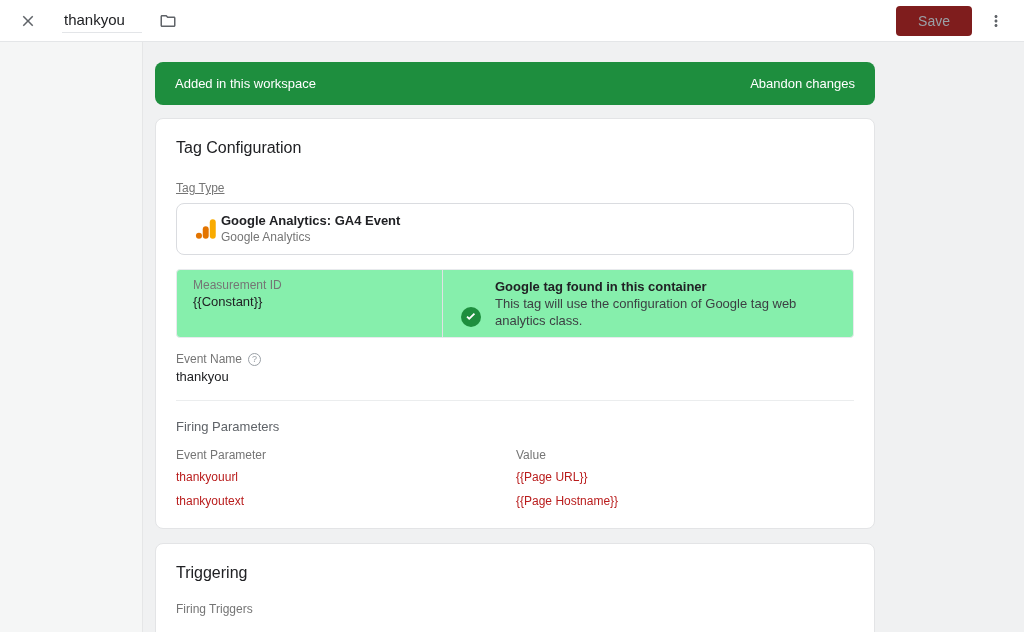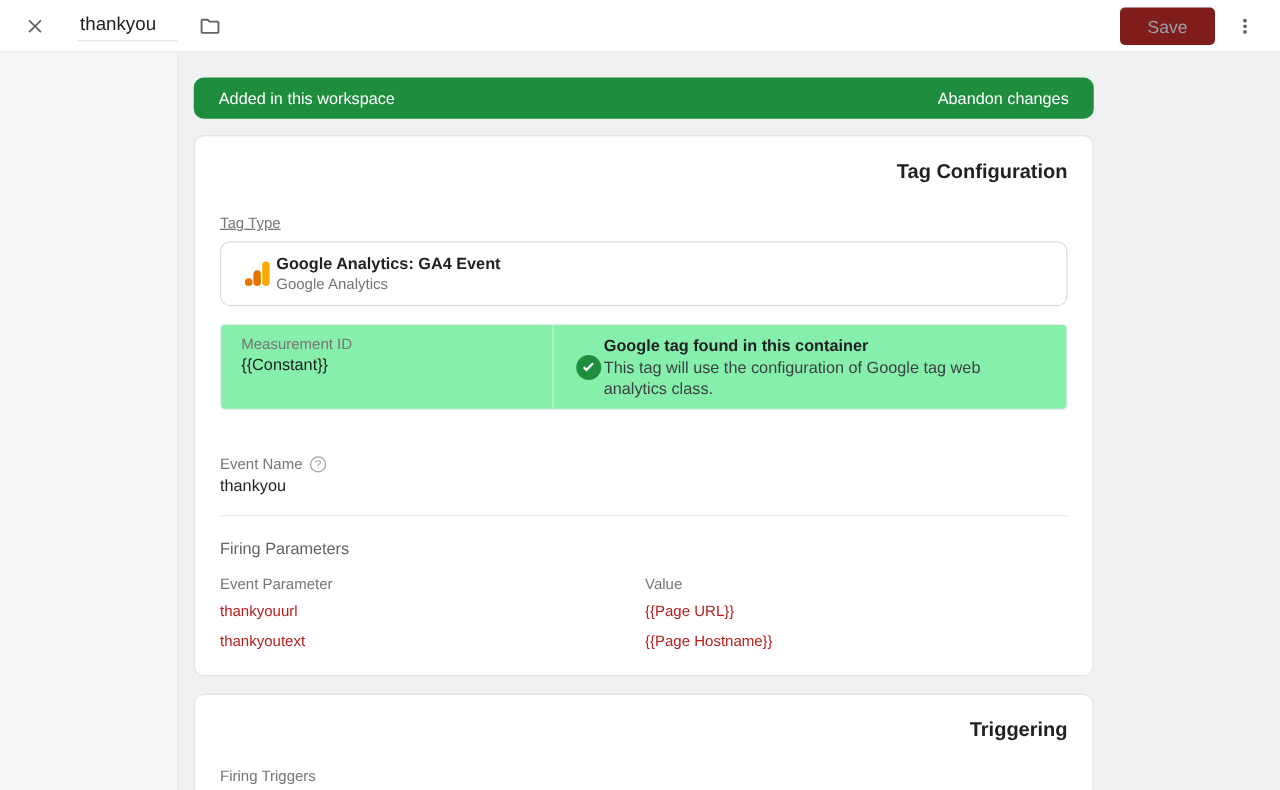--- a/index.html
+++ b/index.html
@@ -64,21 +64,21 @@
   }
   .column {
     position: absolute;
     left: 155px;
     top: 20px;
     width: 720px;
   }
 
   
   .banner {
-    height: 33px;
+    height: 43px;
     background: #1e8e3e;
     border-radius: 8px;
     display: flex;
     align-items: center;
     justify-content: space-between;
     padding: 0 20px;
     margin-bottom: 13px;
   }
   .banner-text { color: #ffffff; font-size: 13px; font-weight: 500; }
   .banner-action {
@@ -89,21 +89,21 @@
   }
 
   
   .card {
     background: #ffffff;
     border: 1px solid #e3e4e6;
     border-radius: 8px;
     padding: 20px 20px 18px 20px;
     margin-bottom: 14px;
   }
-  .card-title { font-size: 16px; font-weight: 700; color: #202124; text-align: right; }
+  .card-title { font-size: 16px; font-weight: 400; color: #202124; }
   .field-label { font-size: 12px; color: #757575; }
 
   
   .tagtype-label { margin-top: 24px; margin-bottom: 8px; text-decoration: underline; }
   .tagtype-row {
     border: 1px solid #dadce0;
     border-radius: 8px;
     display: flex;
     align-items: center;
     gap: 2px;
@@ -127,28 +127,28 @@
     width: 266px;
     padding: 8px 16px;
     border-right: 1px solid #e0e2e4;
     cursor: pointer;
   }
   .measure-left .val { font-size: 13px; color: #202124; margin-top: 2px; }
   .measure-right {
     flex: 1;
     padding: 8px 16px;
     display: flex;
-    align-items: center;
-    gap: 0;
+    align-items: flex-end;
+    gap: 12px;
   }
   .status-title { font-size: 13px; font-weight: 700; color: #202124; line-height: 17px; }
   .status-desc { font-size: 13px; color: #3c4043; line-height: 17px; }
 
   
-  .event-name-block { margin-top: 36px; }
+  .event-name-block { margin-top: 14px; }
   .label-row { display: flex; align-items: center; gap: 6px; }
   .help-icon {
     width: 13px; height: 13px;
     border: 1px solid #9aa0a6;
     border-radius: 50%;
     font-size: 9px;
     color: #9aa0a6;
     display: inline-flex;
     align-items: center;
     justify-content: center;

